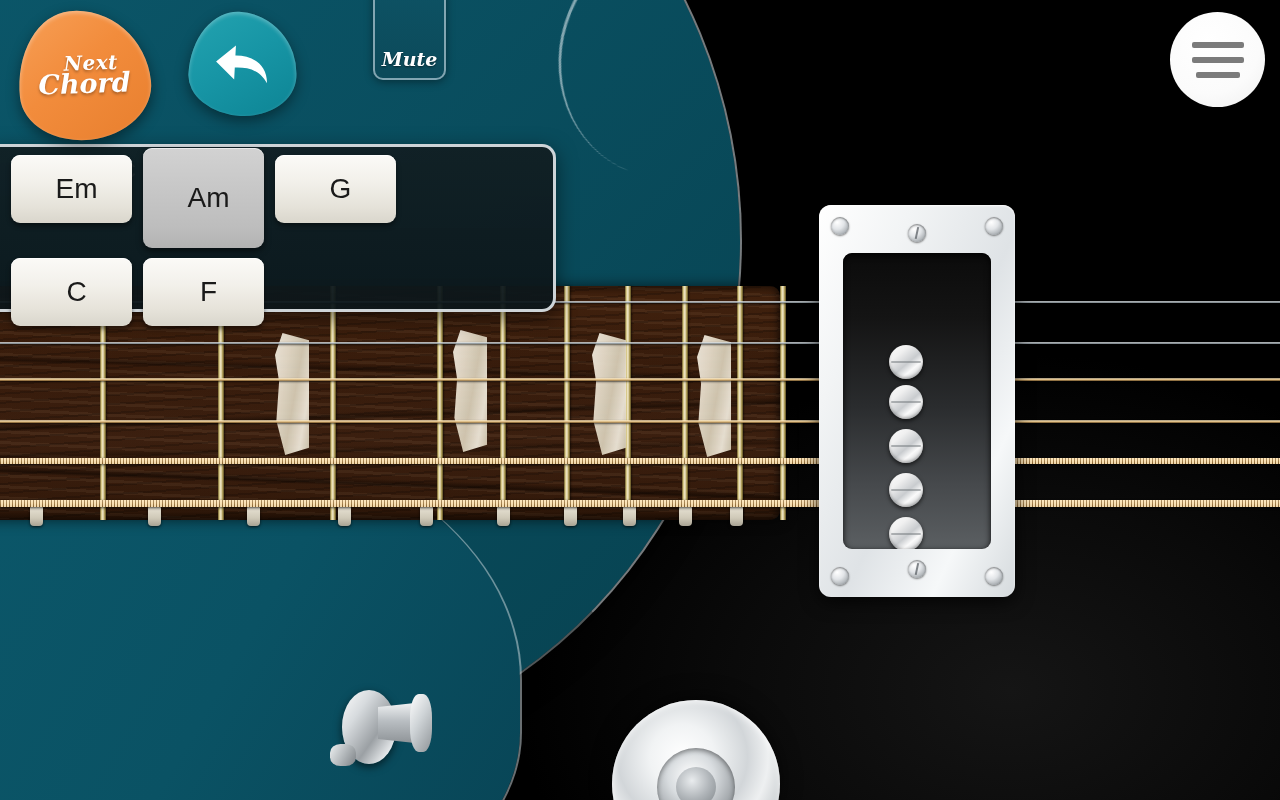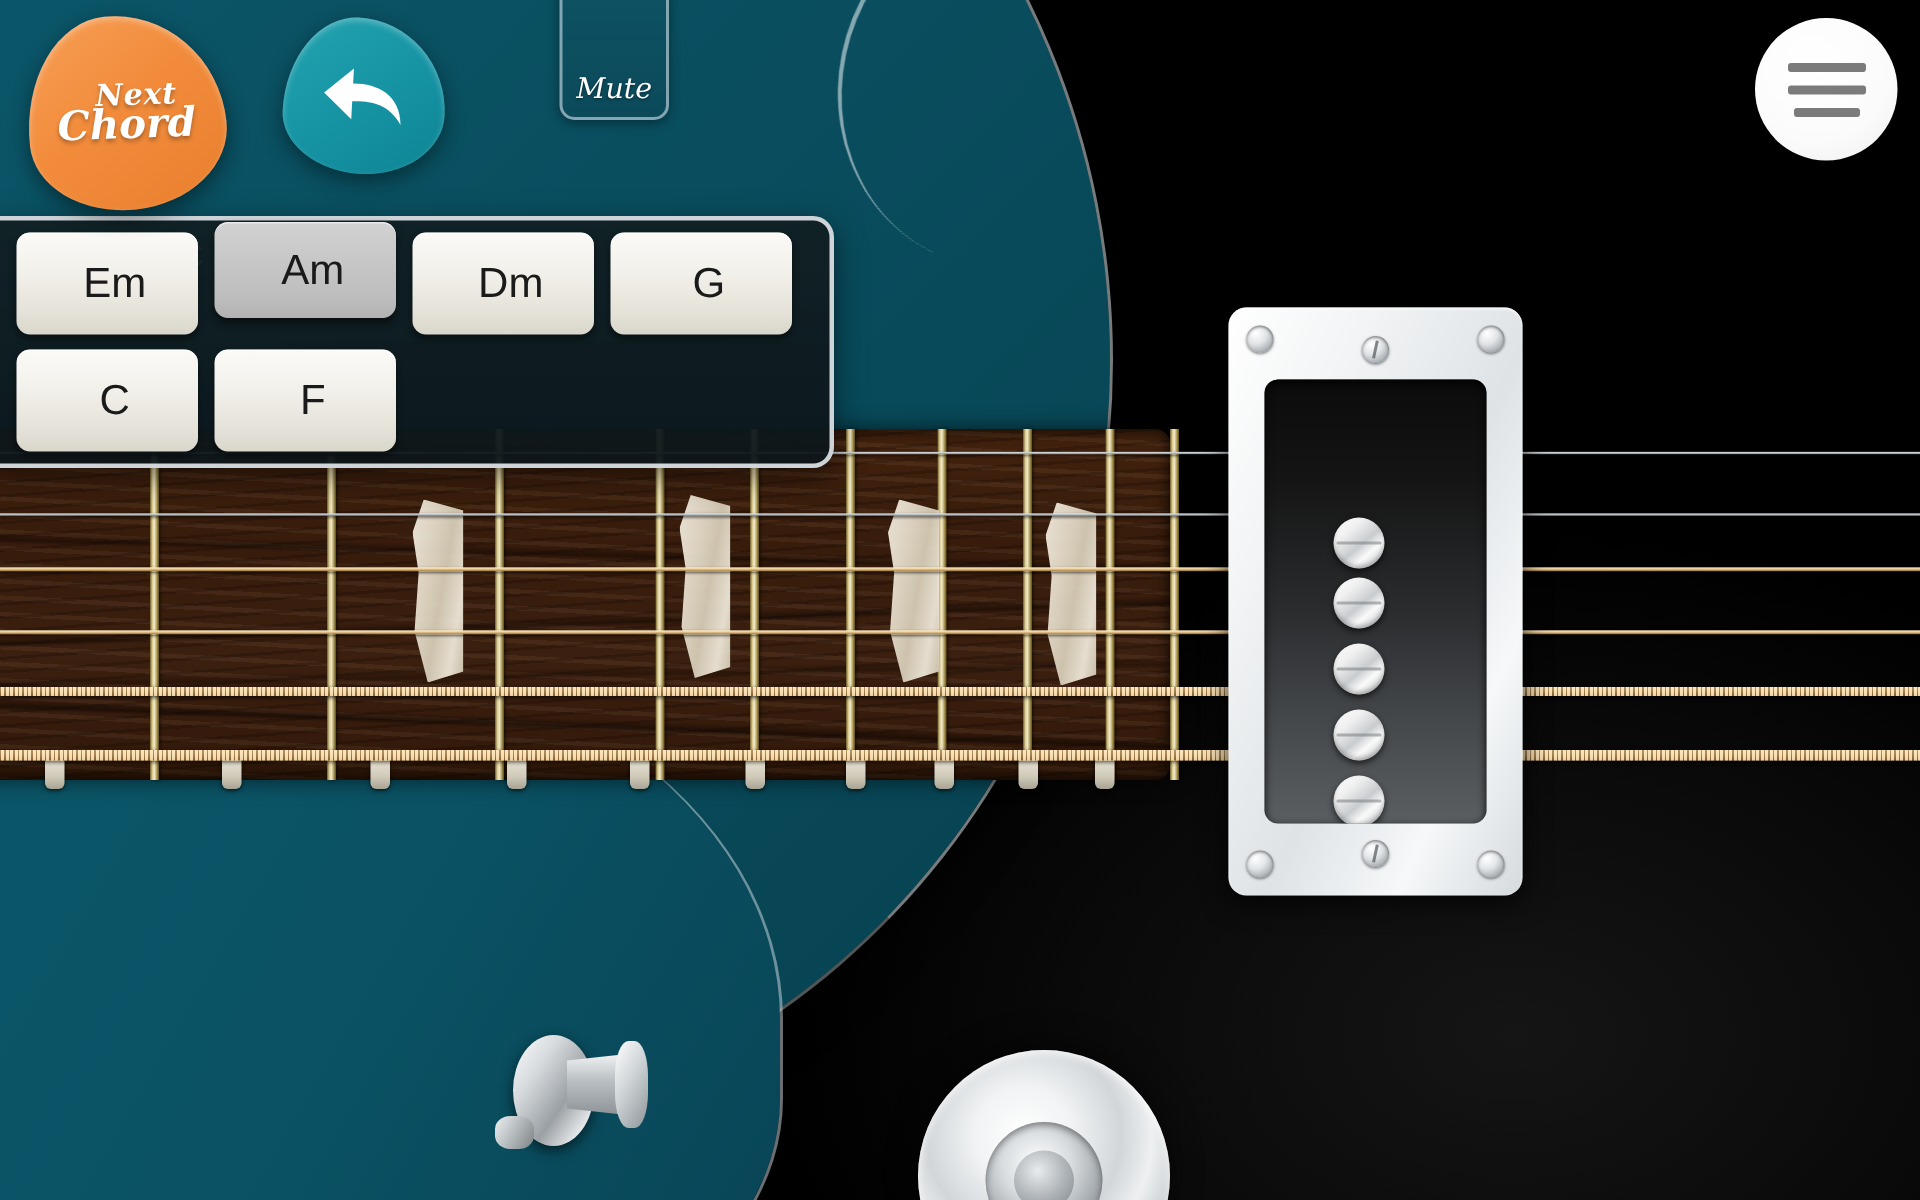--- a/index.html
+++ b/index.html
@@ -218,21 +218,21 @@
     position:absolute; left:373px; top:-16px; width:73px; height:96px;
     background:linear-gradient(180deg,#0d5264 0%, #0c4a5a 100%);
     border:2px solid rgba(170,195,205,.75);
     border-radius:10px;
     display:flex; align-items:flex-end; justify-content:center;
     padding-bottom:8px;
     cursor:pointer;
     box-shadow:0 2px 8px rgba(0,0,0,.4);
   }
   .mute-label {
-    color:#fff; font-family:"DejaVu Serif", serif; font-style:italic; font-weight:normal;
+    color:#fff; font-family:"DejaVu Serif", serif; font-style:italic; font-weight:bold;
     font-size:19px; text-shadow:0 1px 2px rgba(0,0,0,.5);
   }
 
   #menu-btn {
     position:absolute; left:1170px; top:12px; width:95px; height:95px; border-radius:50%;
     background:radial-gradient(circle at 40% 32%, #ffffff 0%, #fbfbfb 60%, #eeeeee 100%);
     box-shadow:0 3px 12px rgba(0,0,0,.55);
     display:flex; flex-direction:column; align-items:center; justify-content:center; gap:9px;
     cursor:pointer;
   }
@@ -257,21 +257,21 @@
     border-radius:9px;
     display:flex; align-items:center; justify-content:center;
     font-size:28px; color:#1a1a1a;
     box-shadow:0 3px 5px rgba(0,0,0,.45), inset 0 1px 0 rgba(255,255,255,.9);
     cursor:pointer;
     font-family:"Liberation Sans", sans-serif;
     padding-left:10px;
   }
   .chord-btn.active {
     background:linear-gradient(180deg,#d2d2d2 0%, #c6c6c6 45%, #bdbdbd 80%, #b2b2b2 100%);
-    height:64px; margin-top:-7px;
+    height:100px; margin-top:-7px;
     box-shadow:0 3px 6px rgba(0,0,0,.55), inset 0 1px 0 rgba(255,255,255,.55);
   }
   .occluded-text {
     position:absolute; left:120px; top:158px; font-size:22px;
     color:rgba(225,232,235,.85); letter-spacing:30px;
     font-family:"Liberation Sans", sans-serif;
     z-index:0;
   }
 </style>
 </head>
@@ -360,21 +360,20 @@
       <div class="knob-core"></div>
     </div>
   </div>
 
   <div class="occluded-text">Chords</div>
 
   <div id="chord-panel">
       <div class="chord-row">
         <div class="chord-btn">Em</div>
         <div class="chord-btn active">Am</div>
-        <div class="chord-btn">Dm</div>
         <div class="chord-btn">G</div>
       </div>
       <div class="chord-row">
         <div class="chord-btn">C</div>
         <div class="chord-btn">F</div>
       </div>
     </div>
 
   <div class="pick-btn" id="next-chord">
     <div class="nc-text">

